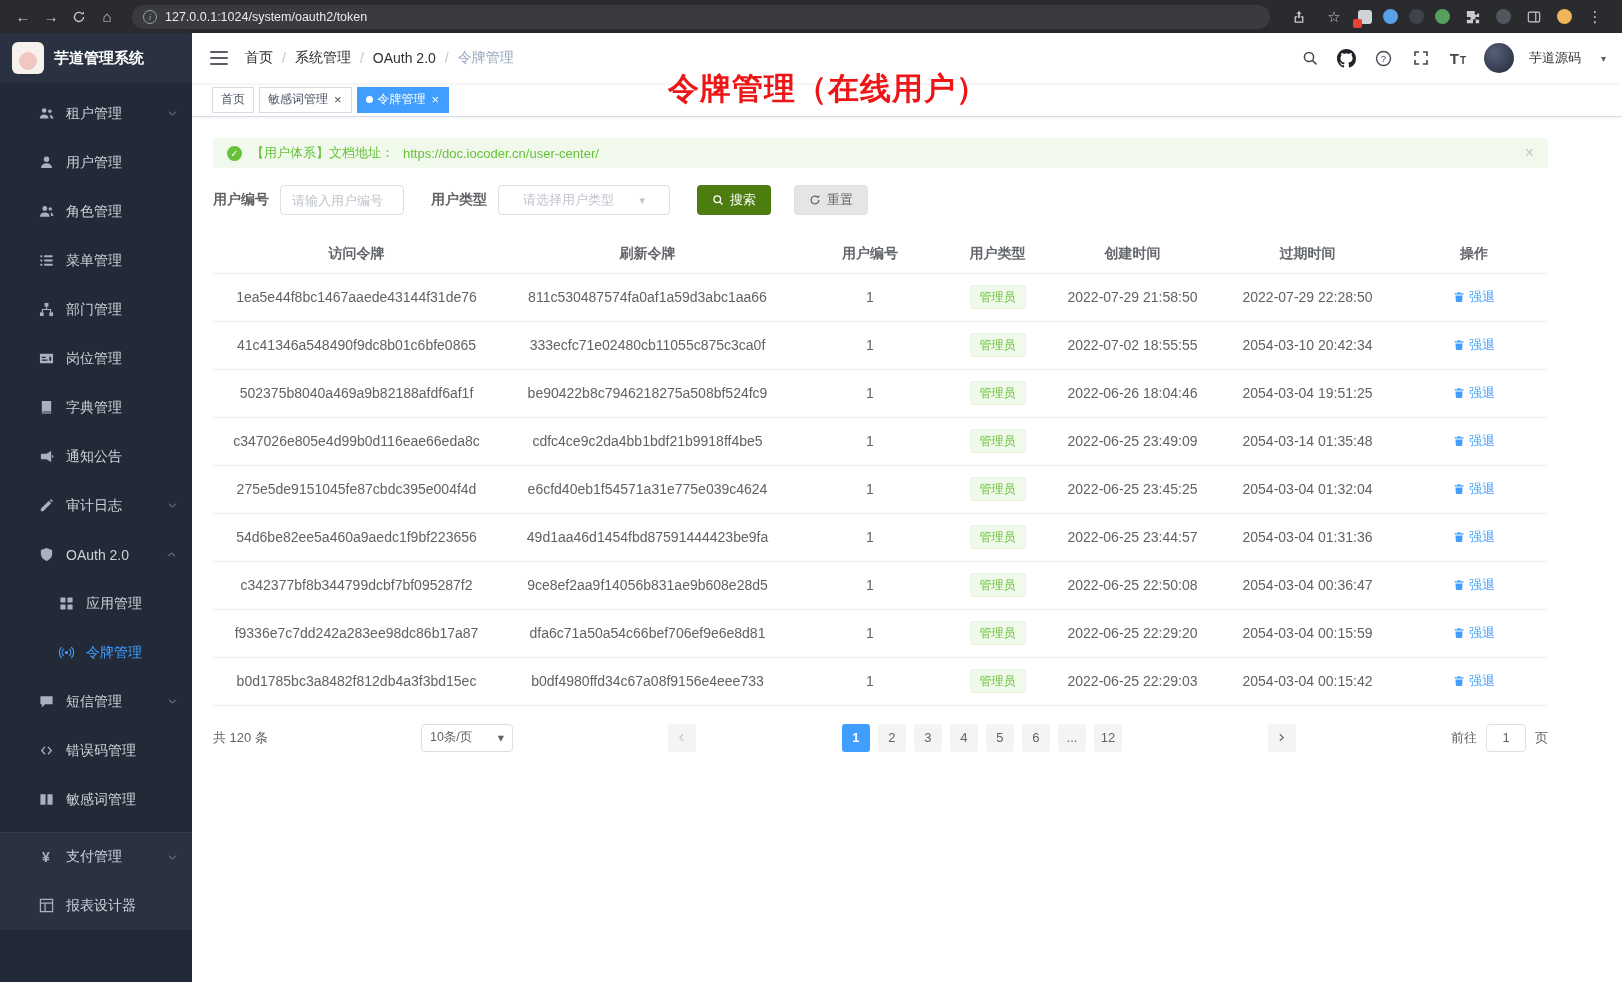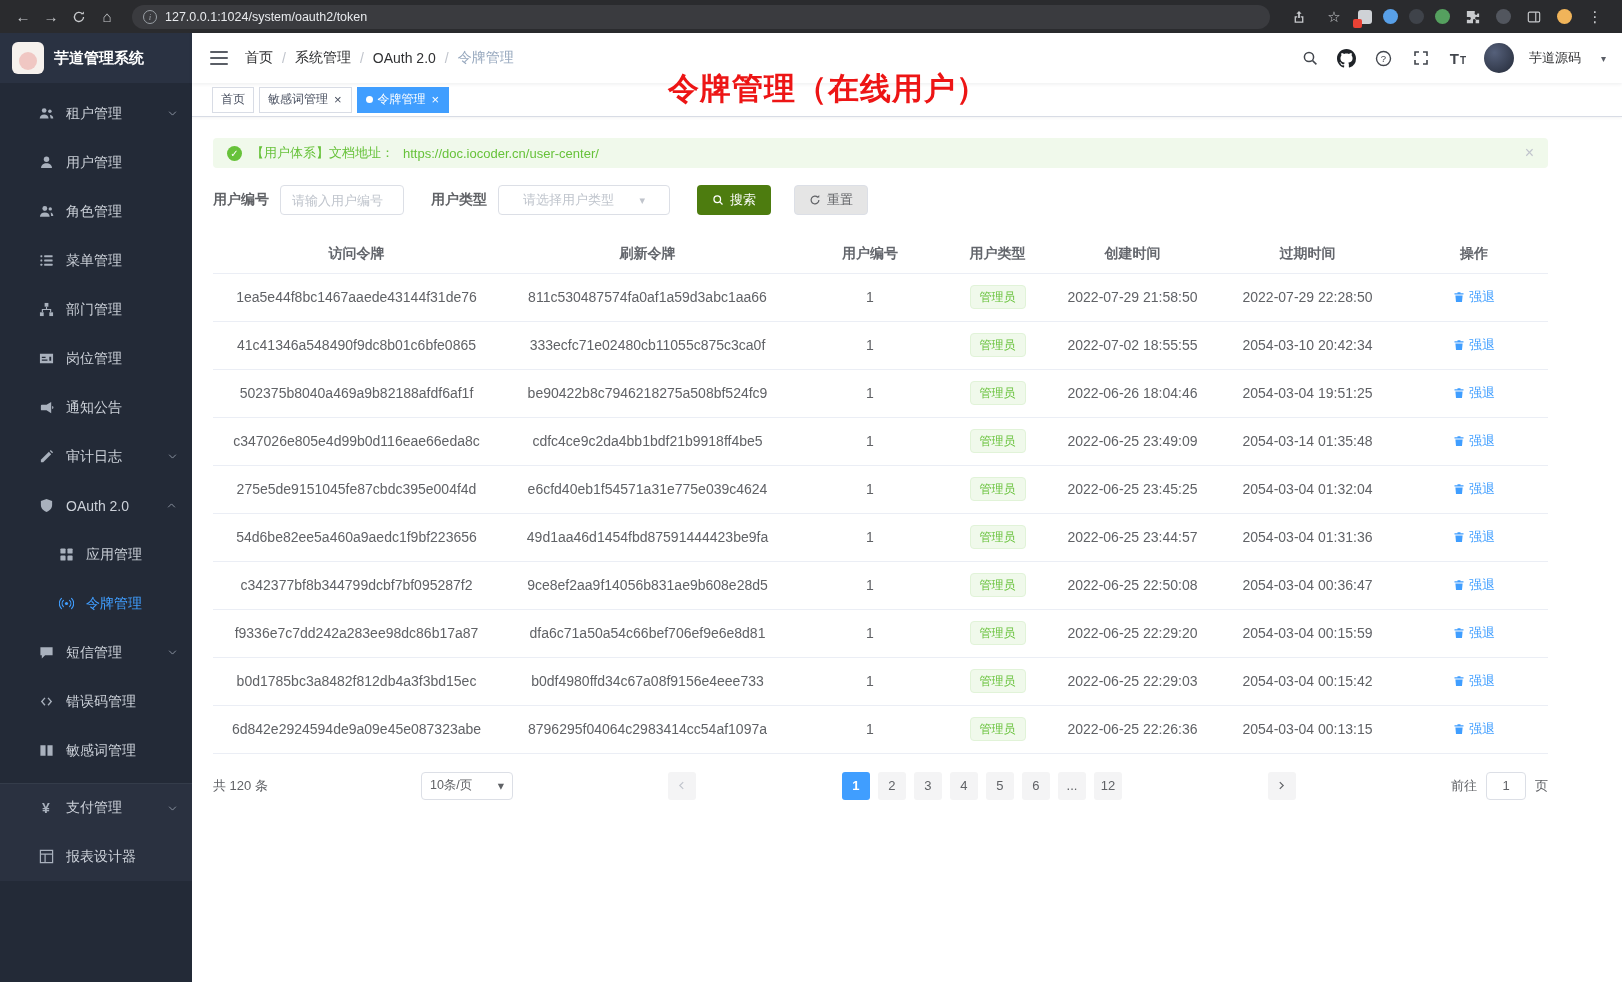--- a/index.html
+++ b/index.html
@@ -266,20 +266,30 @@
             <svg viewBox="0 0 16 16">
               <path d="M1 3h14v10H1zm2 3h4v1.5H3zm0 3h6v1.5H3zm8-3h2v4.5h-2z" fill-rule="evenodd"></path>
             </svg>
           </span>
     <span class="mi-label">岗位管理</span>
 
   </div>
         <div class="menu-item">
     <span class="mi-icon">
             <svg viewBox="0 0 16 16">
+              <path d="M3 1h10v11H5.5A2.5 2.5 0 0 0 3 14.5z"></path>
+              <path d="M3 14.5A2.5 2.5 0 0 1 5.5 12H13v3H5.5A2.5 2.5 0 0 1 3 14.5z" opacity=".55"></path>
+            </svg>
+          </span>
+    <span class="mi-label">字典管理</span>
+
+  </div>
+        <div class="menu-item">
+    <span class="mi-icon">
+            <svg viewBox="0 0 16 16">
               <path d="M13 2v12l-5-3H3a1 1 0 0 1-1-1V6a1 1 0 0 1 1-1h5z"></path>
               <path d="M14 6.3c.9.3 1.4.9 1.4 1.7s-.5 1.4-1.4 1.7z"></path>
             </svg>
           </span>
     <span class="mi-label">通知公告</span>
 
   </div>
         <div class="menu-item">
     <span class="mi-icon">
             <svg viewBox="0 0 16 16">
@@ -660,38 +670,20 @@
   </tr>
               <tr>
     <td>b0d1785bc3a8482f812db4a3f3bd15ec</td>
     <td>b0df4980ffd34c67a08f9156e4eee733</td>
     <td>1</td>
     <td>
       <span class="tag-success">管理员</span>
     </td>
     <td>2022-06-25 22:29:03</td>
     <td>2054-03-04 00:15:42</td>
-    <td>
-      <a class="op-link">
-        <svg viewBox="0 0 16 16" width="12" height="12">
-                      <path fill="currentColor" d="M6 1.5h4V3h4v1.5H2V3h4zM3.2 6h9.6l-.8 8.5H4z"></path>
-                    </svg>
-        <span>强退</span>
-      </a>
-    </td>
-  </tr>
-              <tr>
-    <td>6d842e2924594de9a09e45e087323abe</td>
-    <td>8796295f04064c2983414cc54af1097a</td>
-    <td>1</td>
-    <td>
-      <span class="tag-success">管理员</span>
-    </td>
-    <td>2022-06-25 22:26:36</td>
-    <td>2054-03-04 00:13:15</td>
     <td>
       <a class="op-link">
         <svg viewBox="0 0 16 16" width="12" height="12">
                       <path fill="currentColor" d="M6 1.5h4V3h4v1.5H2V3h4zM3.2 6h9.6l-.8 8.5H4z"></path>
                     </svg>
         <span>强退</span>
       </a>
     </td>
   </tr>
             </tbody>

